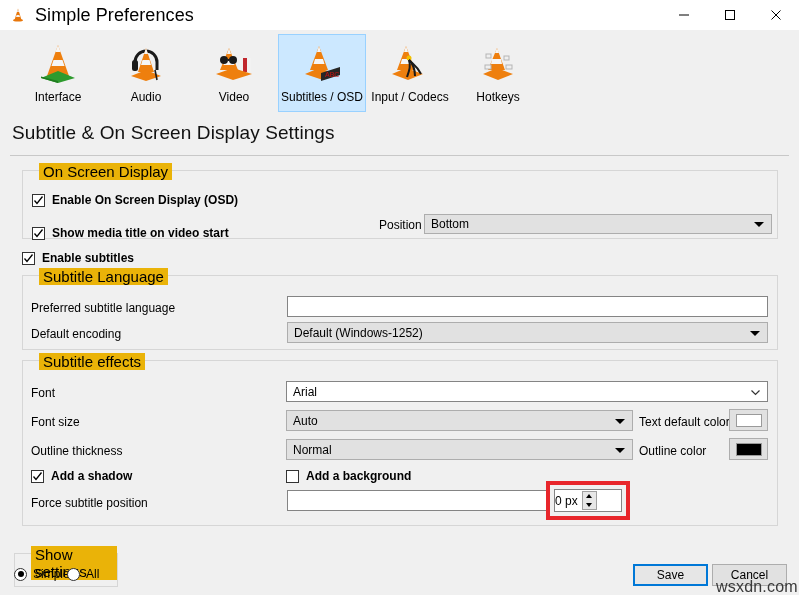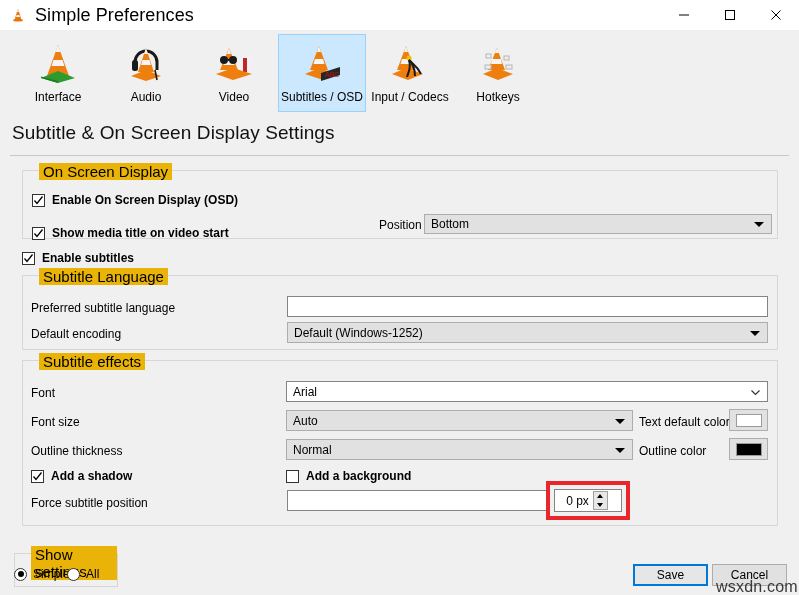--- a/index.html
+++ b/index.html
@@ -187,21 +187,21 @@
     border: 1px solid #9a9a9a;
     box-sizing: border-box;
   }
 
   
   .spin {
     position: absolute;
     background: #ffffff;
     border: 1px solid #848484;
     box-sizing: border-box;
-    display: flex; align-items: center; justify-content: center;
+    display: flex; align-items: center; justify-content: flex-start;
     font-size: 12px; color: #000;
     padding-right: 2px;
   }
   .spin-val { margin-right: 4px; }
   .spin-arrows {
     width: 15px; height: 19px;
     background: #e7e7e7;
     border: 1px solid #a0a0a0;
     box-sizing: border-box;
     display: flex; flex-direction: column;

